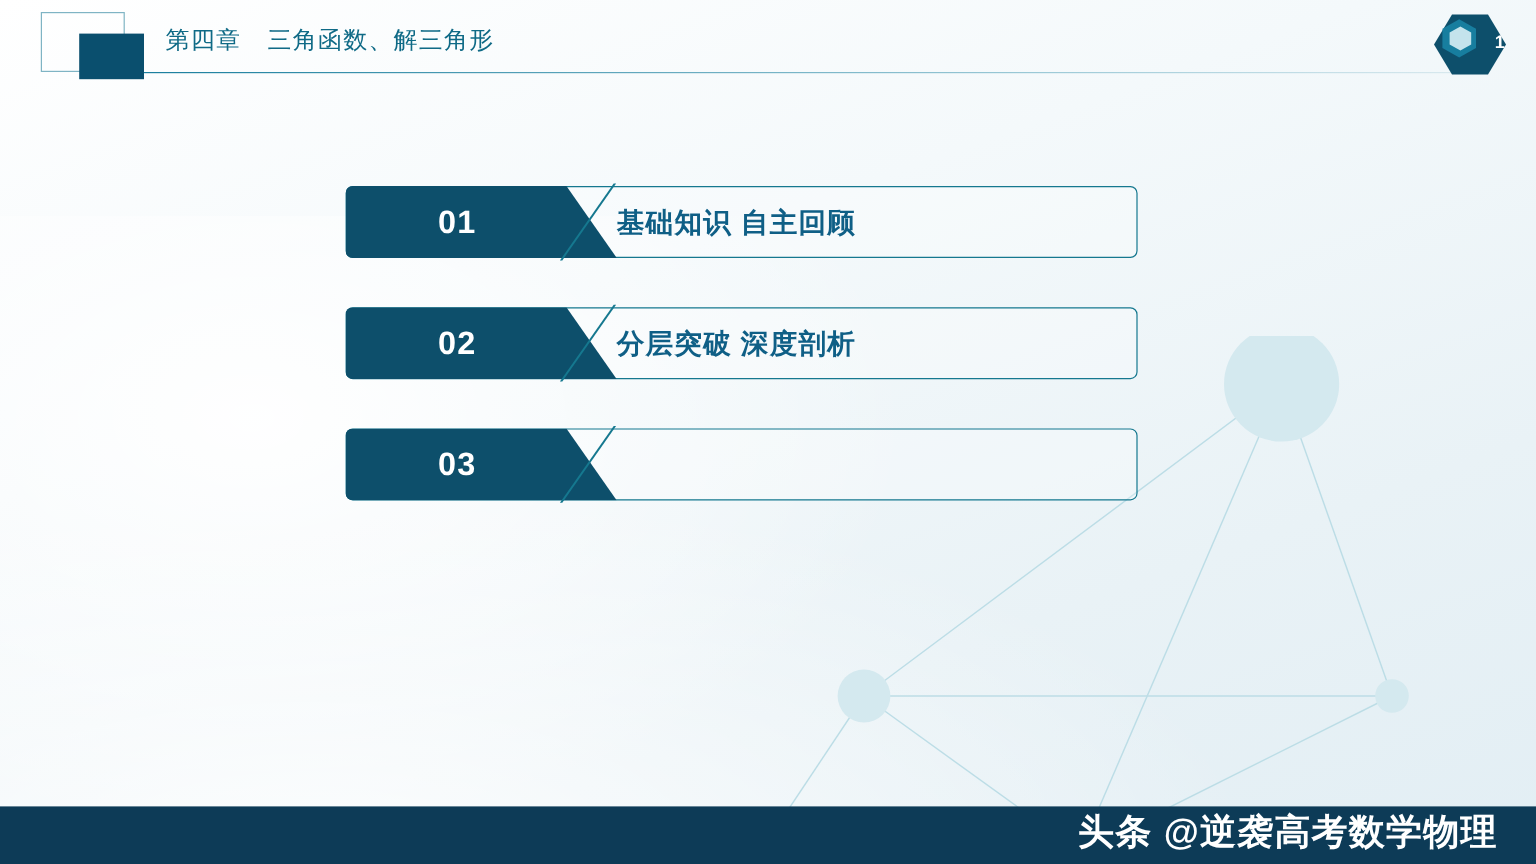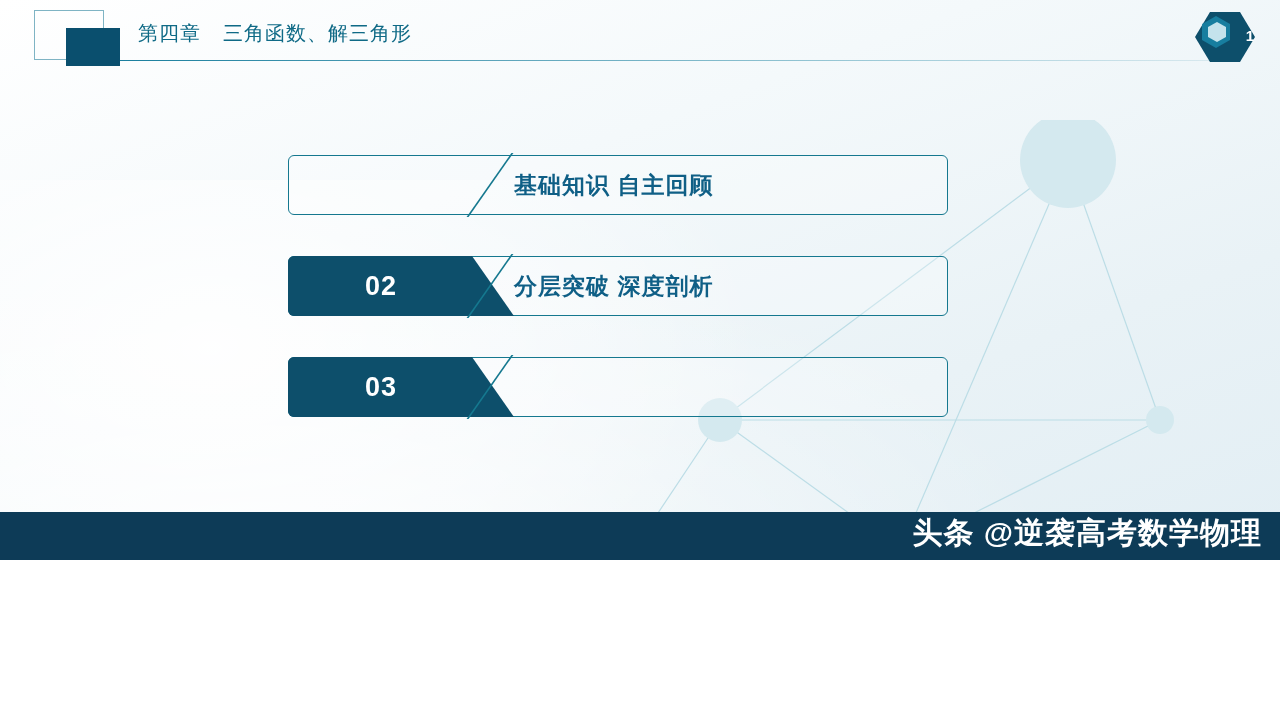--- a/index.html
+++ b/index.html
@@ -6,21 +6,21 @@
     margin: 0;
     padding: 0;
     width: 1280px;
     height: 720px;
     overflow: hidden;
     font-family: "Liberation Sans", sans-serif;
   }
   .slide {
     position: relative;
     width: 1280px;
-    height: 560px;
+    height: 720px;
     background: linear-gradient(160deg, #ffffff 0%, #f4f9fb 35%, #e9f2f6 70%, #e2eef4 100%);
     overflow: hidden;
   }
   
   .bg-wave {
     position: absolute;
     left: -60px;
     top: 180px;
     width: 900px;
     height: 560px;
@@ -189,21 +189,21 @@
   .footer {
     position: absolute;
     left: 0;
     bottom: 0;
     width: 1280px;
     height: 48px;
     background: #0d3b57;
   }
   .watermark {
     position: absolute;
-    right: 18px;
+    right: 32px;
     bottom: 6px;
     font-size: 30px;
     color: #ffffff;
     font-weight: bold;
     letter-spacing: 1px;
     white-space: nowrap;
   }
   .watermark .tt {
     font-weight: bold;
   }
@@ -247,20 +247,24 @@
       <polygon points="8,14 22,6 36,14 36,30 22,38 8,30" fill="#1a86a8" opacity="0.85"></polygon>
       <polygon points="14,17 23,12 32,17 32,27 23,32 14,27" fill="#d7eef4" opacity="0.9"></polygon>
     </svg>
     <div class="page-num">1</div>
   </div>
 
   <div class="rows">
 
     <div class="row">
       <div class="row-outline"></div>
+      <div class="row-num-wrap">
+        <div class="row-num-shape"></div>
+        <div class="row-num">01</div>
+      </div>
       <div class="row-sep"></div>
       <div class="row-label">基础知识  自主回顾</div>
     </div>
 
     <div class="row">
       <div class="row-outline"></div>
       <div class="row-num-wrap">
         <div class="row-num-shape"></div>
         <div class="row-num">02</div>
       </div>

